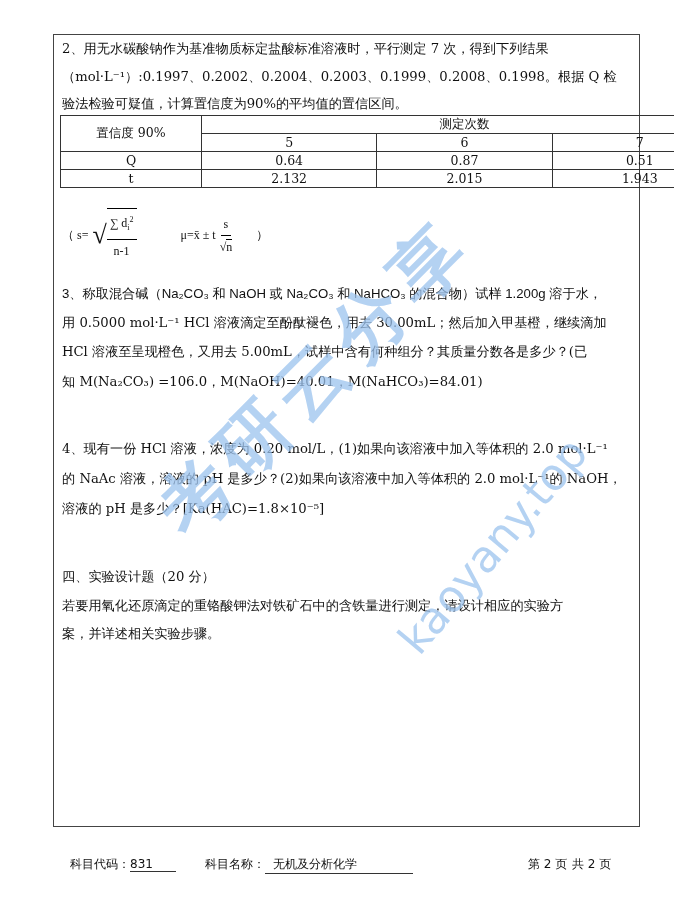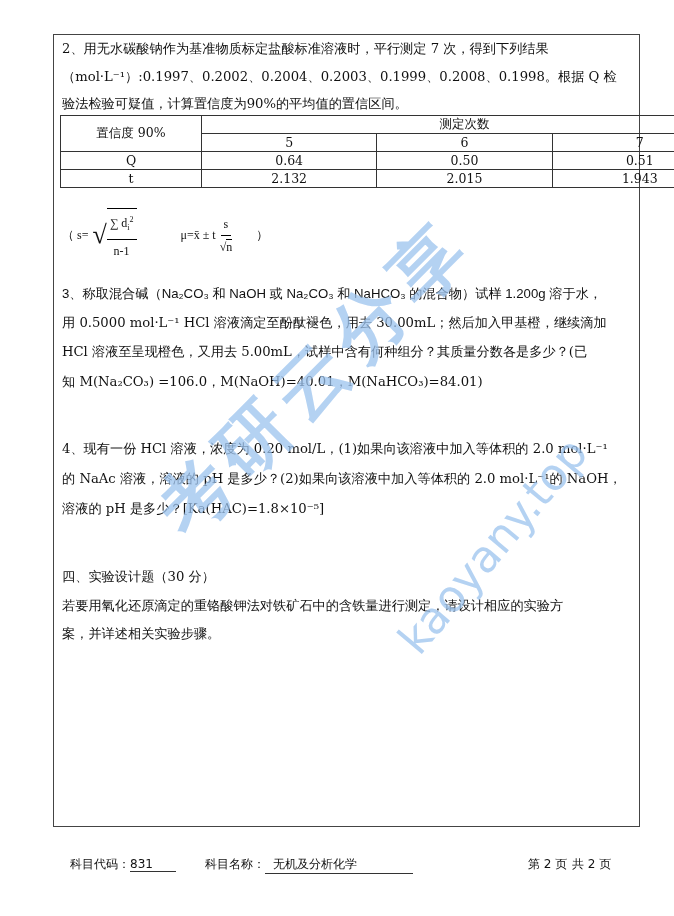--- a/index.html
+++ b/index.html
@@ -40,21 +40,21 @@
     <td colspan="3">测定次数</td>
   </tr>
   <tr>
     <td>5</td>
     <td>6</td>
     <td>7</td>
   </tr>
   <tr>
     <td>Q</td>
     <td>0.64</td>
-    <td>0.50</td>
+    <td>0.87</td>
     <td>0.51</td>
   </tr>
   <tr>
     <td>t</td>
     <td>2.132</td>
     <td>2.015</td>
     <td>1.943</td>
   </tr>
 </tbody>
   </table>
@@ -80,21 +80,21 @@
 
 <div class="line bold" style="top:285px;font-weight:normal;">3、称取混合碱（Na₂CO₃ 和 NaOH 或 Na₂CO₃ 和 NaHCO₃ 的混合物）试样 1.200g 溶于水，</div>
 <div class="line" style="top:314px;">用 0.5000 mol·L⁻¹ HCl 溶液滴定至酚酞褪色，用去 30.00mL；然后加入甲基橙，继续滴加</div>
 <div class="line" style="top:343px;">HCl 溶液至呈现橙色，又用去 5.00mL，试样中含有何种组分？其质量分数各是多少？(已</div>
 <div class="line" style="top:373px;">知  M(Na₂CO₃) =106.0，M(NaOH)=40.01，M(NaHCO₃)=84.01)</div>
 
 <div class="line" style="top:440px;">4、现有一份 HCl 溶液，浓度为 0.20 mol/L，(1)如果向该溶液中加入等体积的 2.0 mol·L⁻¹</div>
 <div class="line" style="top:470px;">的 NaAc 溶液，溶液的 pH 是多少？(2)如果向该溶液中加入等体积的 2.0 mol·L⁻¹的 NaOH，</div>
 <div class="line" style="top:500px;">溶液的 pH 是多少？[Ka(HAC)=1.8×10⁻⁵]</div>
 
-<div class="line" style="top:568px;">四、实验设计题（30 分）</div>
+<div class="line" style="top:568px;">四、实验设计题（20 分）</div>
 <div class="line" style="top:597px;">若要用氧化还原滴定的重铬酸钾法对铁矿石中的含铁量进行测定，请设计相应的实验方</div>
 <div class="line" style="top:625px;">案，并详述相关实验步骤。</div>
 
 <div class="wm" style="left:110px;top:330px;font-size:72px;font-weight:bold;transform:rotate(-45deg);letter-spacing:10px;">考研云分享</div>
 <div class="wm" style="left:360px;top:520px;font-size:44px;transform:rotate(-50deg);">kaoyany.top</div>
 
 <div class="footer" style="left:70px;">
   <span>科目代码：</span><span class="u" style="width:46px;">831</span>
 </div>
 <div class="footer" style="left:205px;">

